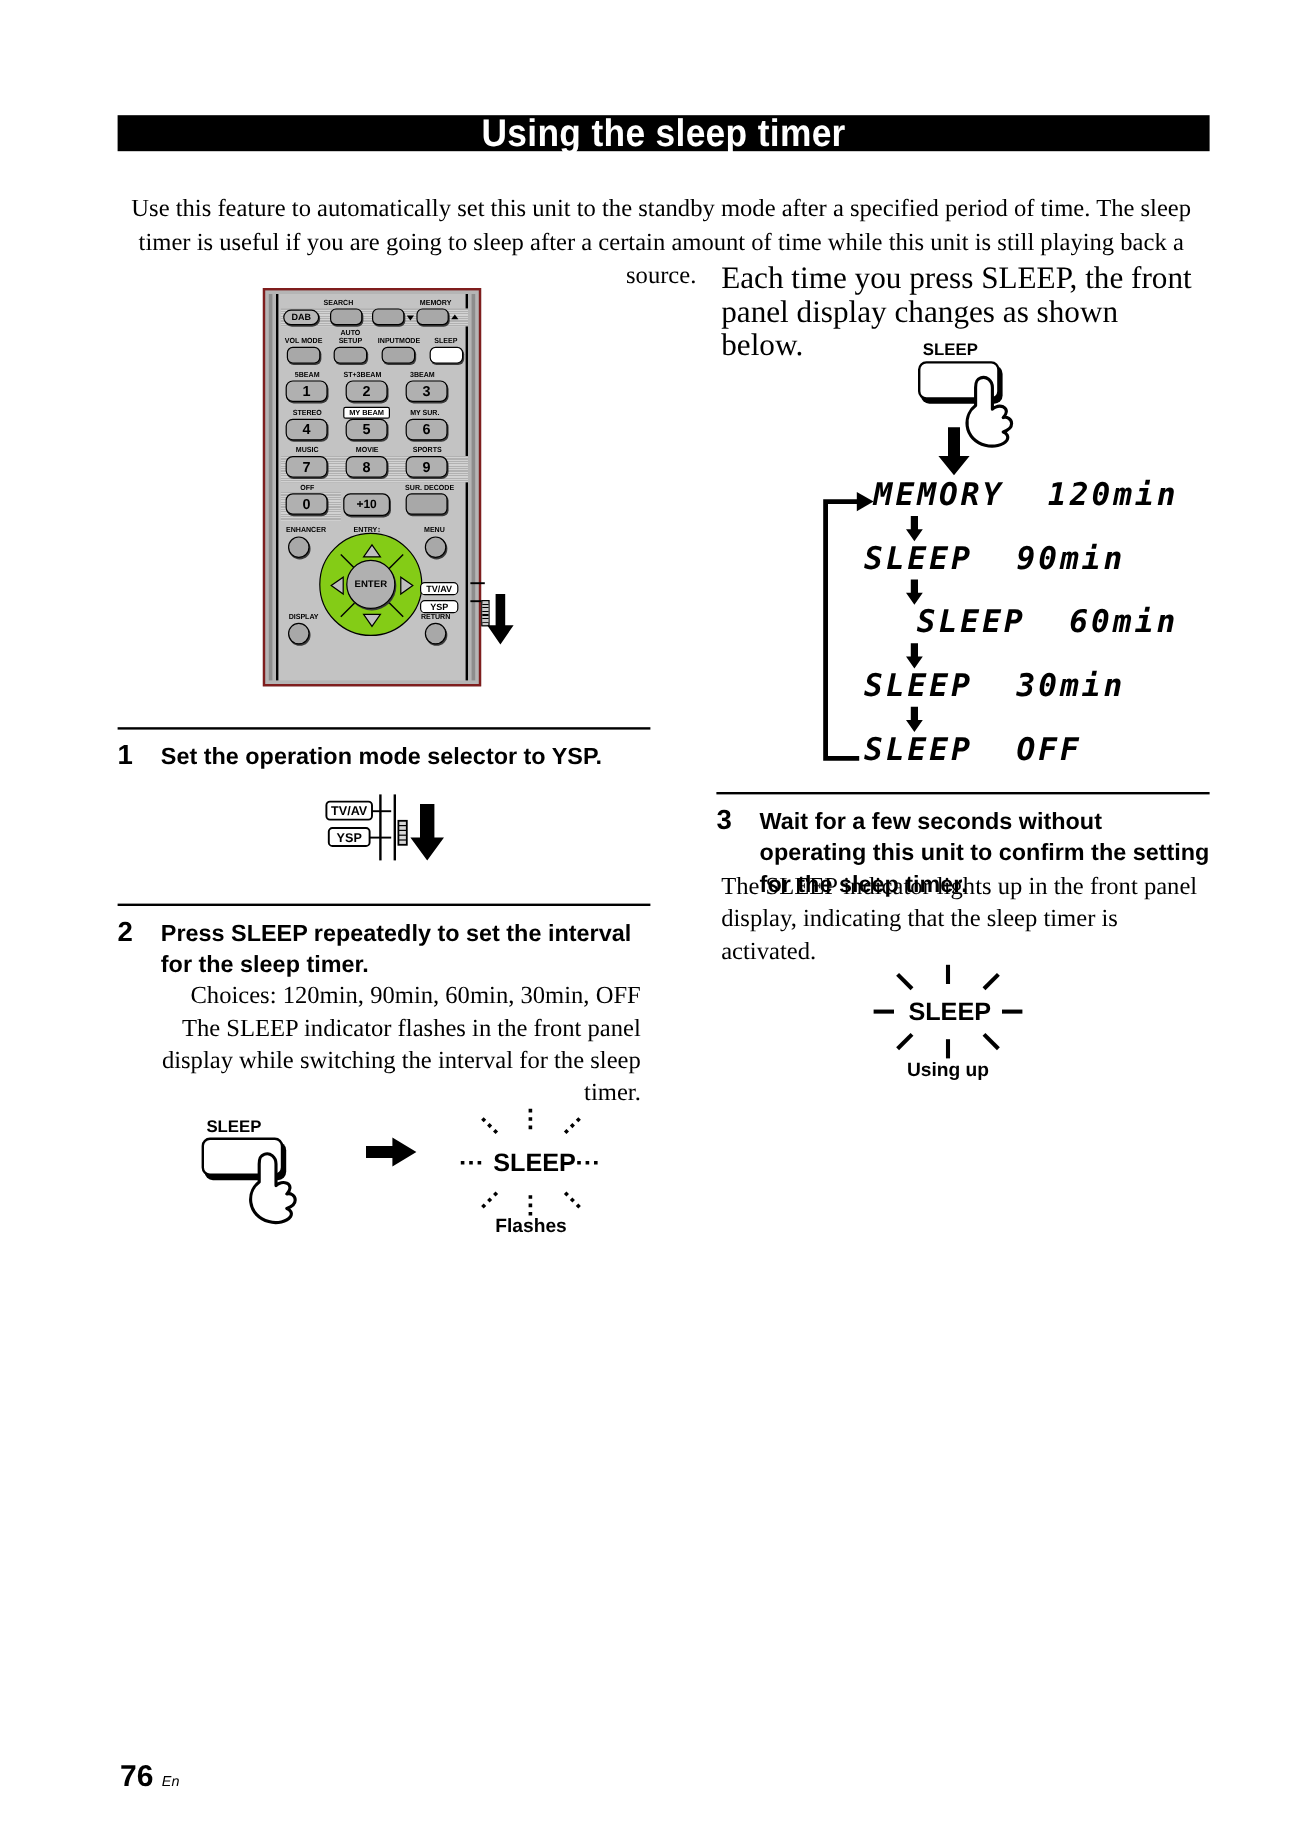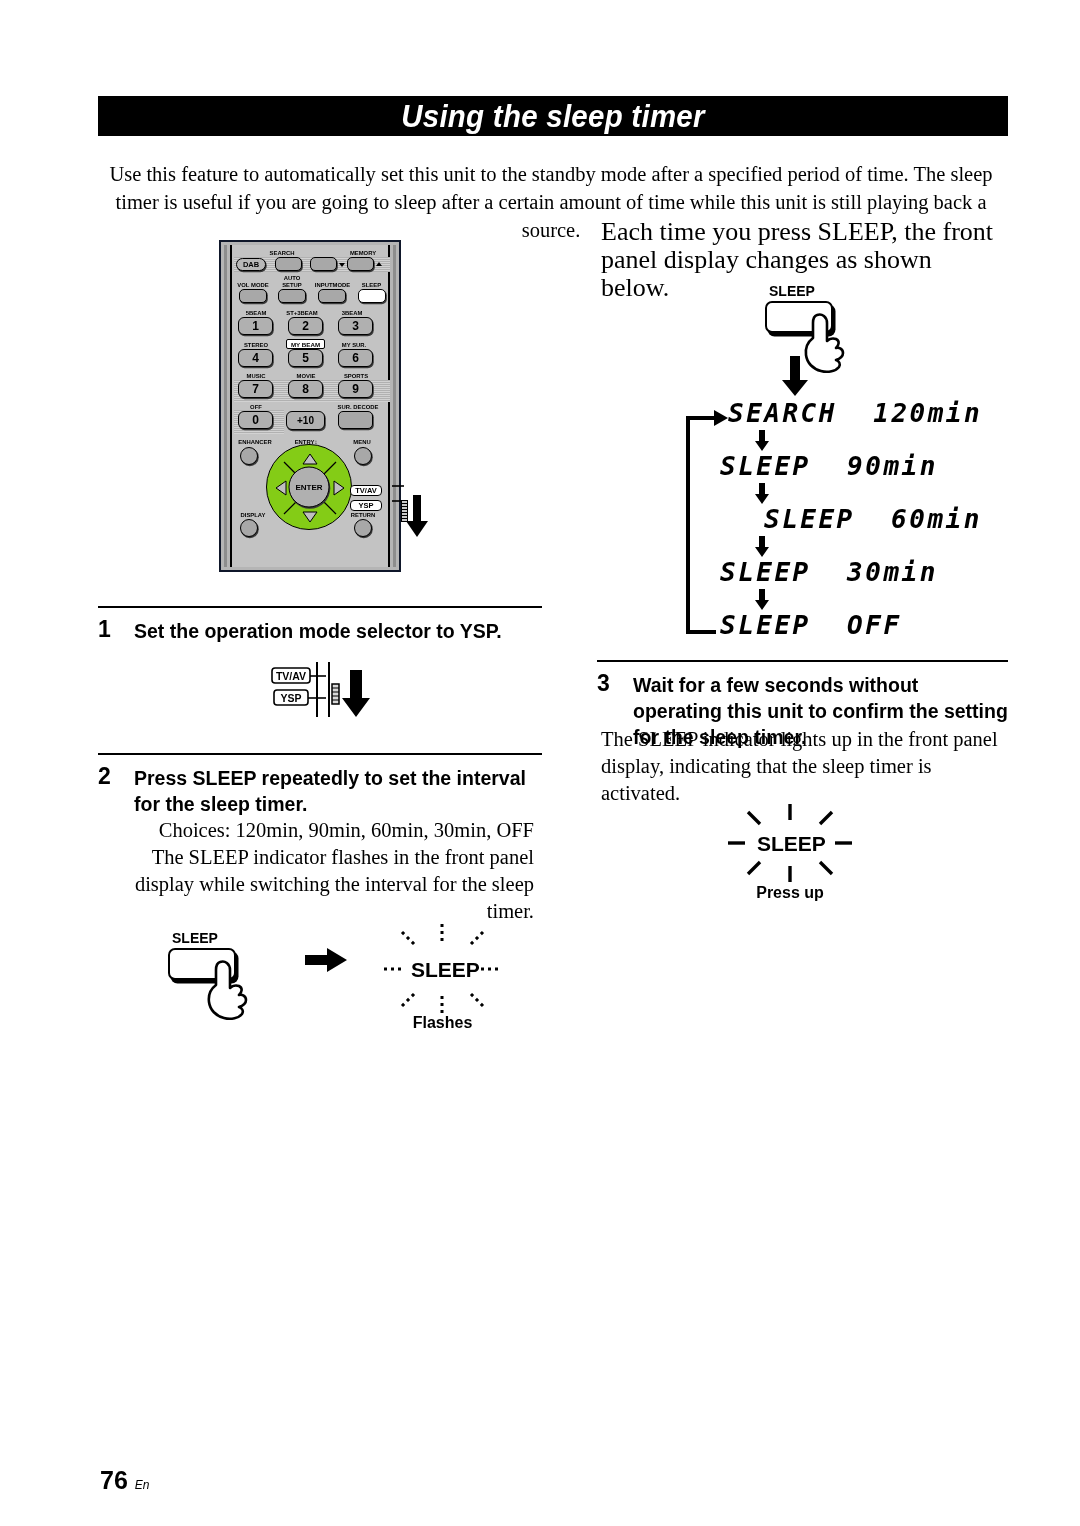--- a/index.html
+++ b/index.html
@@ -22,27 +22,26 @@
     width: 1080px;
     height: 1526px;
   }
 
   
   .header-bar {
     position: absolute;
     left: 98px;
     top: 96px;
     width: 910px;
-    height: 40px;
+    height: 30px;
     background: #000000;
     display: flex;
     align-items: center;
     justify-content: center;
     box-sizing: border-box;
-    font-style: italic;
   }
   .header-title {
     color: #ffffff;
     font-family: "Liberation Sans", sans-serif;
     font-weight: bold;
     font-size: 32px;
     letter-spacing: 0.3px;
     transform: scaleX(0.92);
   }
 
@@ -68,21 +67,21 @@
   }
 
   
   .remote {
     position: absolute;
     left: 219px;
     top: 240px;
     width: 182px;
     height: 332px;
     background: #b5b5b5;
-    border: 2px solid #0f172a;
+    border: 2px solid #7f1d1d;
     box-sizing: border-box;
   }
   .remote-inner {
     position: absolute;
     left: 9px;
     top: 3px;
     right: 9px;
     bottom: 3px;
     background: #c3c3c3;
     border-left: 2px solid #000;
@@ -539,21 +538,21 @@
     <polygon points="8,0 18,0 18,24 26,24 13,40 0,24 8,24" fill="#000"></polygon>
   </svg>
 
   <div class="flow">
 
     <svg style="position:absolute; left:-2px; top:4px;" width="48" height="244">
       <path d="M40 16 L8 16 L8 230 L36 230" fill="none" stroke="#000" stroke-width="4"></path>
       <polygon points="34,8 48,16 34,24" fill="#000"></polygon>
     </svg>
 
-    <div class="flow-line" style="left:46px; top:0px;">SEARCH  120min</div>
+    <div class="flow-line" style="left:46px; top:0px;">MEMORY  120min</div>
     <div class="flow-line" style="left:38px; top:53px;">SLEEP  90min</div>
     <div class="flow-line" style="left:38px; top:106px;margin-left:44px;">SLEEP  60min</div>
     <div class="flow-line" style="left:38px; top:159px;">SLEEP  30min</div>
     <div class="flow-line" style="left:38px; top:212px;">SLEEP  OFF</div>
 
     <svg style="position:absolute; left:72px; top:32px;" width="16" height="22">
       <polygon points="5,0 11,0 11,11 15,11 8,21 1,11 5,11" fill="#000"></polygon>
     </svg>
     <svg style="position:absolute; left:72px; top:85px;" width="16" height="22">
       <polygon points="5,0 11,0 11,11 15,11 8,21 1,11 5,11" fill="#000"></polygon>
@@ -576,21 +575,21 @@
       <line x1="68" y1="4" x2="68" y2="20" stroke="#000" stroke-width="3.4"></line>
       <line x1="68" y1="66" x2="68" y2="82" stroke="#000" stroke-width="3.4"></line>
       <line x1="6" y1="43" x2="23" y2="43" stroke="#000" stroke-width="3.4"></line>
       <line x1="113" y1="43" x2="130" y2="43" stroke="#000" stroke-width="3.4"></line>
       <line x1="26" y1="12" x2="38" y2="24" stroke="#000" stroke-width="3.4"></line>
       <line x1="110" y1="12" x2="98" y2="24" stroke="#000" stroke-width="3.4"></line>
       <line x1="26" y1="74" x2="38" y2="62" stroke="#000" stroke-width="3.4"></line>
       <line x1="110" y1="74" x2="98" y2="62" stroke="#000" stroke-width="3.4"></line>
     </svg>
     <div class="burst-text" style="left:35px; top:32px;">SLEEP</div>
-    <div class="burst-cap" style="left:0px; top:84px; width:136px;">Press up</div>
+    <div class="burst-cap" style="left:0px; top:84px; width:136px;">Using up</div>
   </div>
 
   <div class="footer">
     <span class="footer-num">76</span>
     <span class="footer-lang">En</span>
   </div>
 
 </div>
 
 </body></html>

